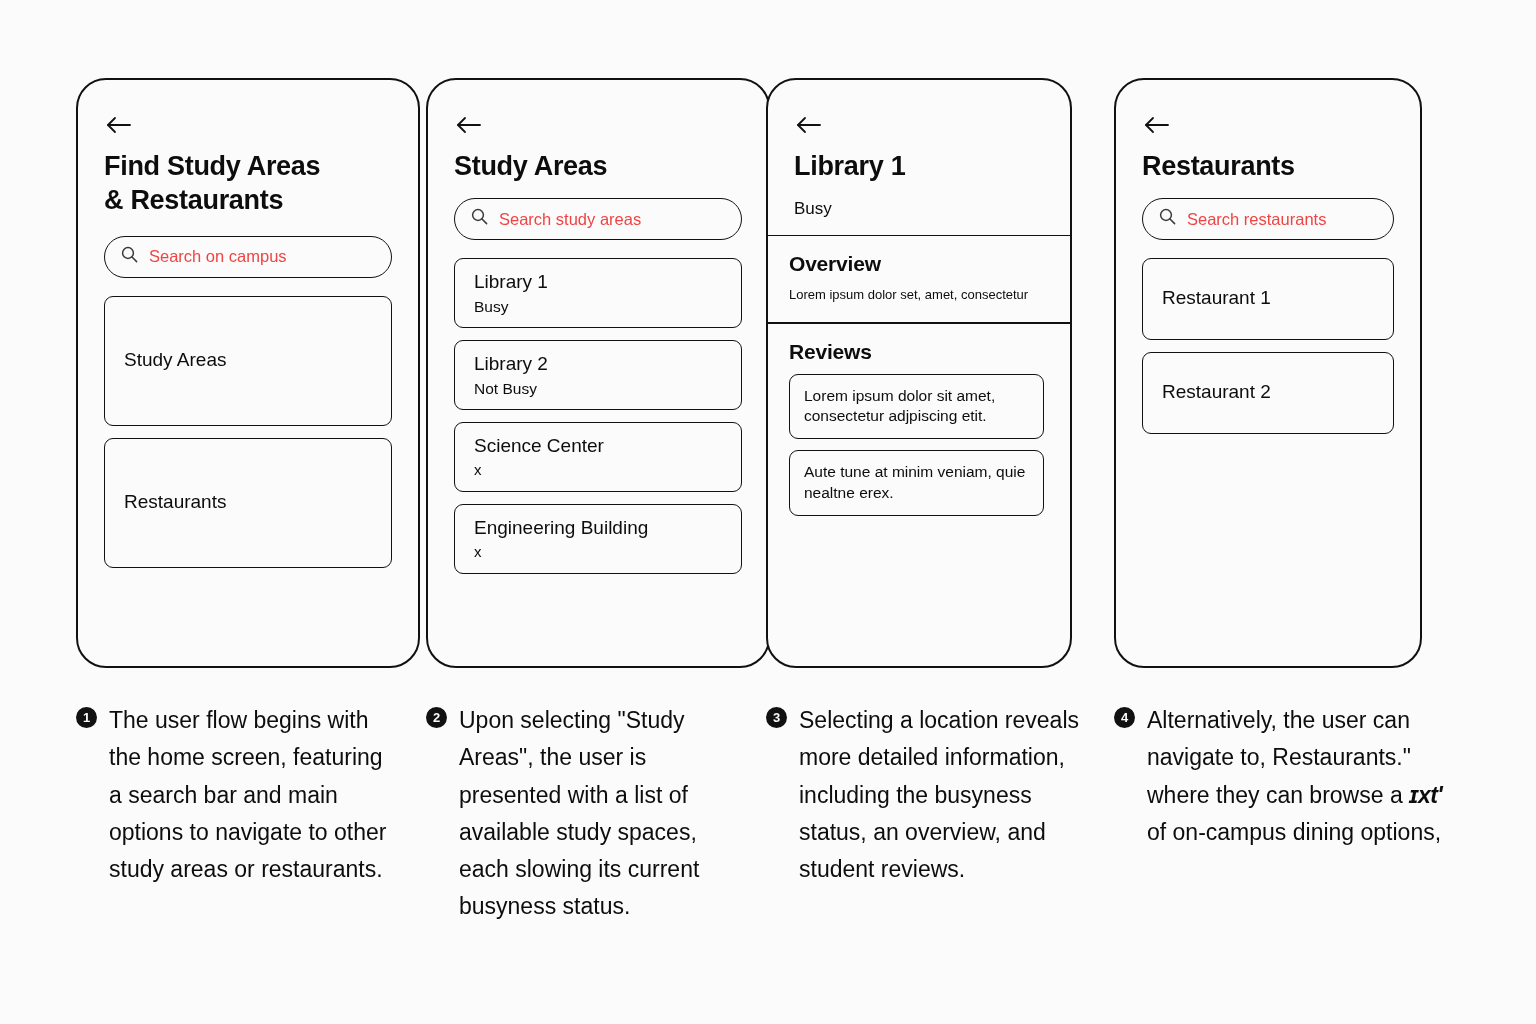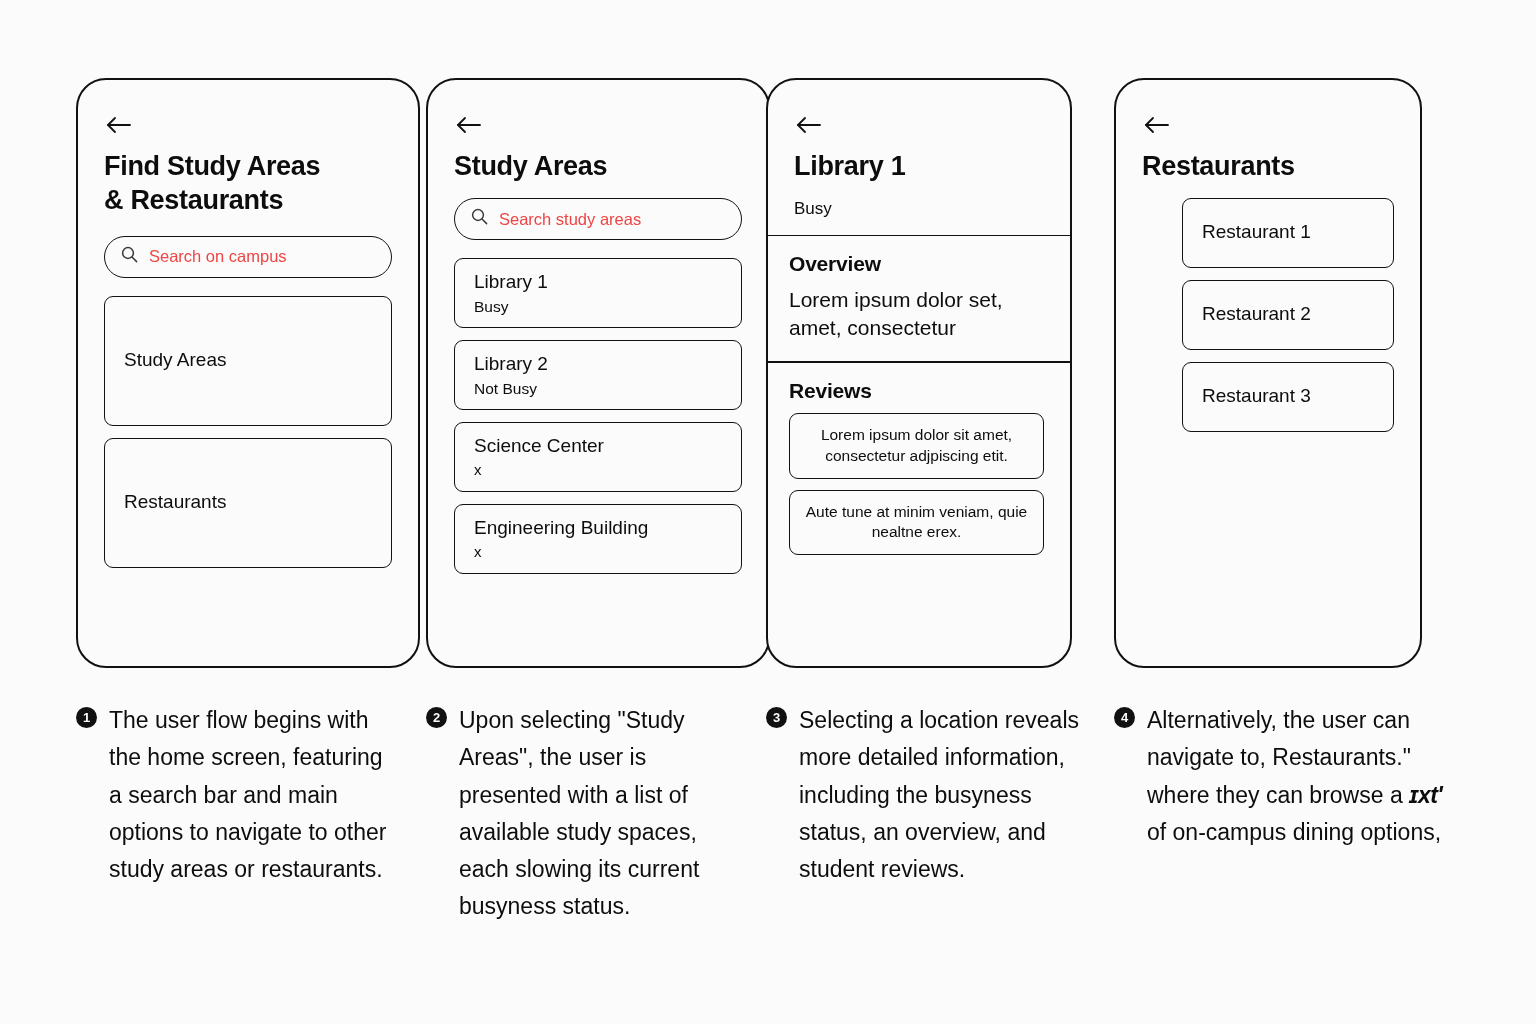--- a/index.html
+++ b/index.html
@@ -103,21 +103,21 @@
     border-radius: 9px;
     background: #fbfbfb;
     margin-bottom: 12px;
     display: flex;
     flex-direction: column;
     justify-content: center;
     padding: 0 19px;
   }
   .card.big { height: 130px; }
   .card.listitem { height: 70px; padding-top: 2px; }
-  .card.plain { height: 70px; margin-left: 40px; }
+  .card.plain { height: 82px; }
   .card-title {
     font-size: 19px;
     line-height: 1.2;
     margin: 0;
   }
   .card-sub {
     font-size: 15.5px;
     line-height: 1.25;
     margin: 3px 0 0 0;
   }
@@ -133,34 +133,33 @@
   .section {
     padding: 16px 26px 18px 21px;
   }
   .section-title {
     font-size: 21px;
     font-weight: 700;
     margin: 0 0 10px 0;
     letter-spacing: -0.2px;
   }
   .section-body {
-    font-size: 21px;
+    font-size: 13px;
     line-height: 1.35;
     margin: 0;
   }
   .review {
     box-sizing: border-box;
     border: 1.6px solid #111;
     border-radius: 9px;
     background: #fbfbfb;
     padding: 11px 14px;
     margin-bottom: 11px;
     font-size: 15.5px;
     line-height: 1.35;
-    text-align: center;
   }
 
   
   .caption {
     position: absolute;
     top: 702px;
     display: flex;
     gap: 12px;
     width: 320px;
   }
@@ -305,29 +304,35 @@
     <div class="phone">
       <div class="phone-inner">
         <span class="back-arrow">
           <svg width="30" height="22" viewBox="0 0 30 22" fill="none" stroke="#111" stroke-width="1.8" stroke-linecap="round" stroke-linejoin="round">
             <path d="M26 11 H4"></path>
               <path d="M11 4 L4 11 L11 18"></path>
           </svg>
         </span>
         <h1 class="screen-title tight">Restaurants</h1>
 
+        <div class="search-pill">
+          <span class="mag">
+            <svg width="17" height="17" viewBox="0 0 17 17" fill="none" stroke="#3a3a3a" stroke-width="1.5">
+              <circle cx="7" cy="7" r="5.4"></circle>
+                <path d="M11 11 L15.6 15.6" stroke-linecap="round"></path>
+            </svg>
+          </span>
+          <span class="search-text">Search restaurants</span>
+        </div>
 
         <div class="card plain">
           <p class="card-title">Restaurant 1</p>
         </div>
         <div class="card plain">
           <p class="card-title">Restaurant 2</p>
-        </div>
-        <div class="card plain">
-          <p class="card-title">Restaurant 3</p>
         </div>
       </div>
     </div>
   </div>
 
   <div class="caption cap-1">
     <span class="badge">1</span>
     <p class="caption-text">The user flow begins with the home screen, featuring a search bar and main options to navigate to other study areas or restaurants.</p>
   </div>
 

